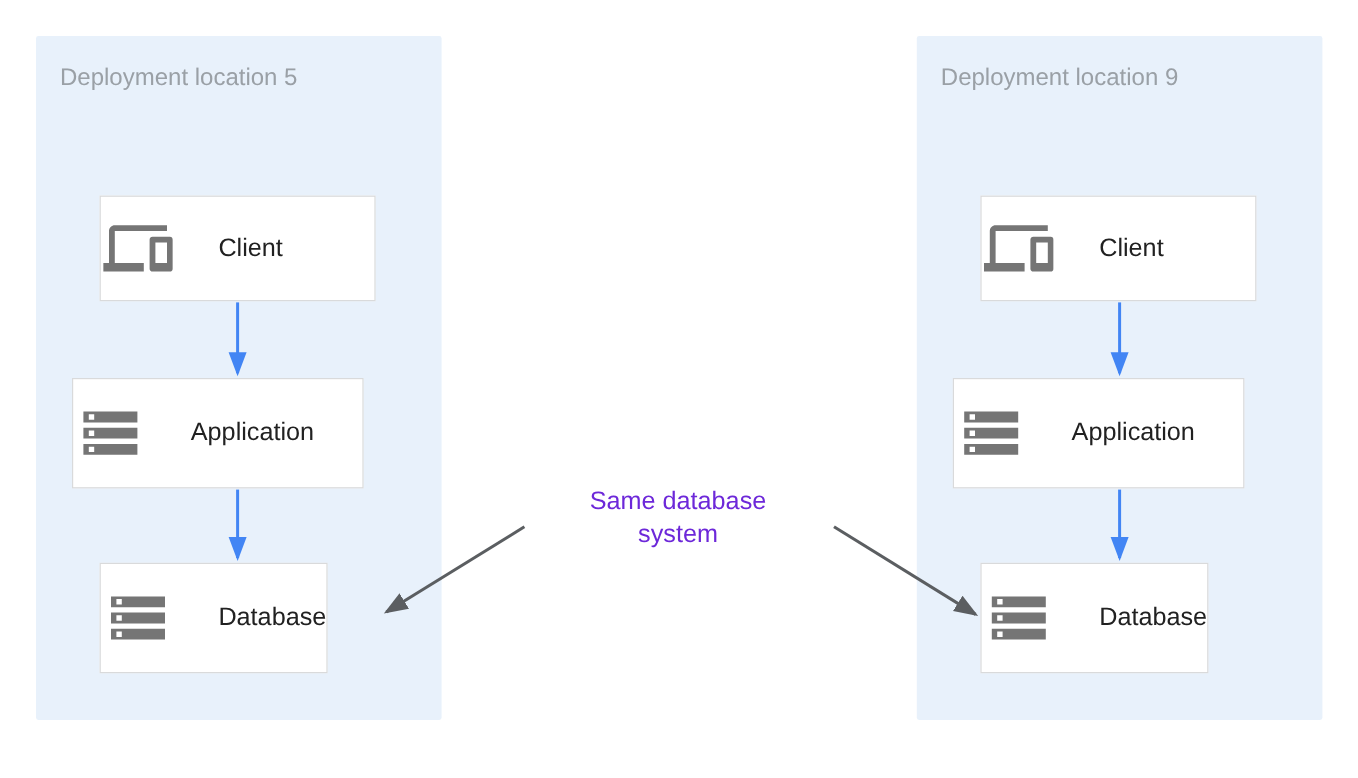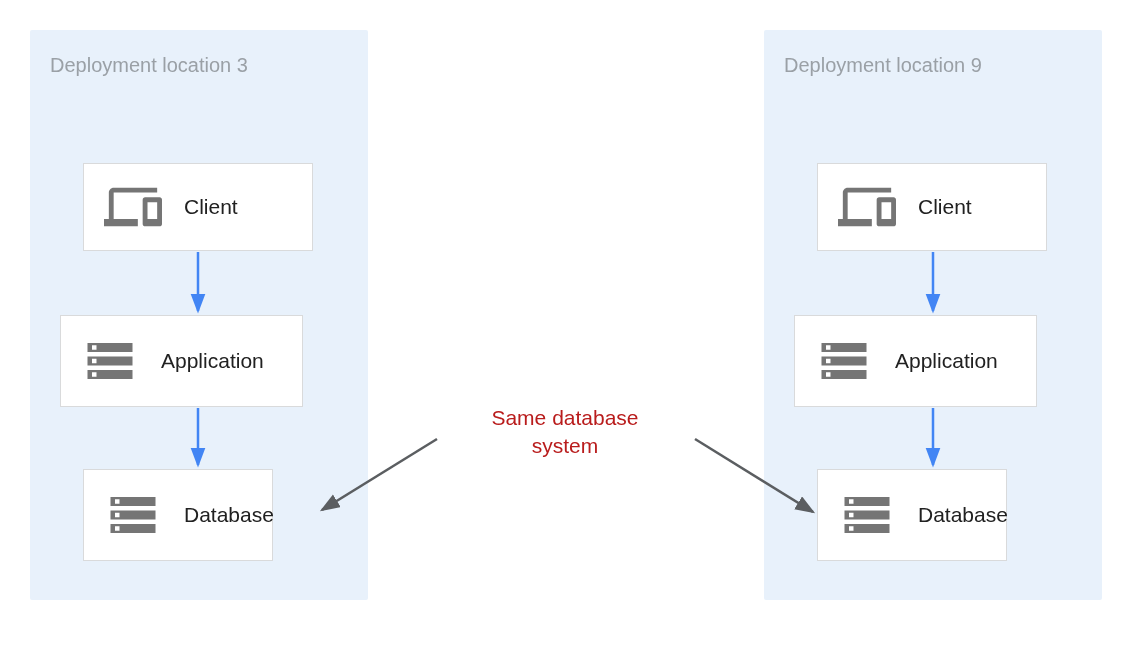--- a/index.html
+++ b/index.html
@@ -34,22 +34,21 @@
     font-size: 20px;
     line-height: 1.3;
     color: #9aa0a6;
   }
   .node {
     position: absolute;
     background: #ffffff;
     border: 1px solid #d9dadb;
     display: flex;
     align-items: center;
-    padding-left: 18px;
-    gap: 20px;
+    gap: 36px;
   }
   .node-client      { left: 53px; top: 133px; width: 230px; height: 88px; }
   .node-application { left: 30px; top: 285px; width: 243px; height: 92px; }
   .node-database    { left: 53px; top: 439px; width: 190px; height: 92px; }
   .icon-wrap {
     width: 62px;
     display: flex;
     align-items: center;
     justify-content: center;
     flex: 0 0 auto;
@@ -60,30 +59,30 @@
     white-space: nowrap;
   }
   .annotation {
     position: absolute;
     left: 465px;
     top: 404px;
     width: 200px;
     text-align: center;
     font-size: 21px;
     line-height: 28px;
-    color: #b91c1c;
+    color: #6d28d9;
   }
 </style>
 </head>
 <body>
 
 <div class="canvas">
 
   <section class="panel panel-left">
-    <div class="panel-title">Deployment location 3</div>
+    <div class="panel-title">Deployment location 5</div>
 
     <div class="node node-client">
       <span class="icon-wrap">
         <svg width="58" height="58" viewBox="0 0 24 24" fill="#757575" aria-hidden="true">
           <path d="M4 6h18V4H4c-1.1 0-2 .9-2 2v11H0v3h14v-3H4V6zm19 2h-6c-.55 0-1 .45-1 1v10c0 .55.45 1 1 1h6c.55 0 1-.45 1-1V9c0-.55-.45-1-1-1zm-1 9h-4v-7h4v7z"></path>
         </svg>
       </span>
       <span class="node-label">Client</span>
     </div>
 

